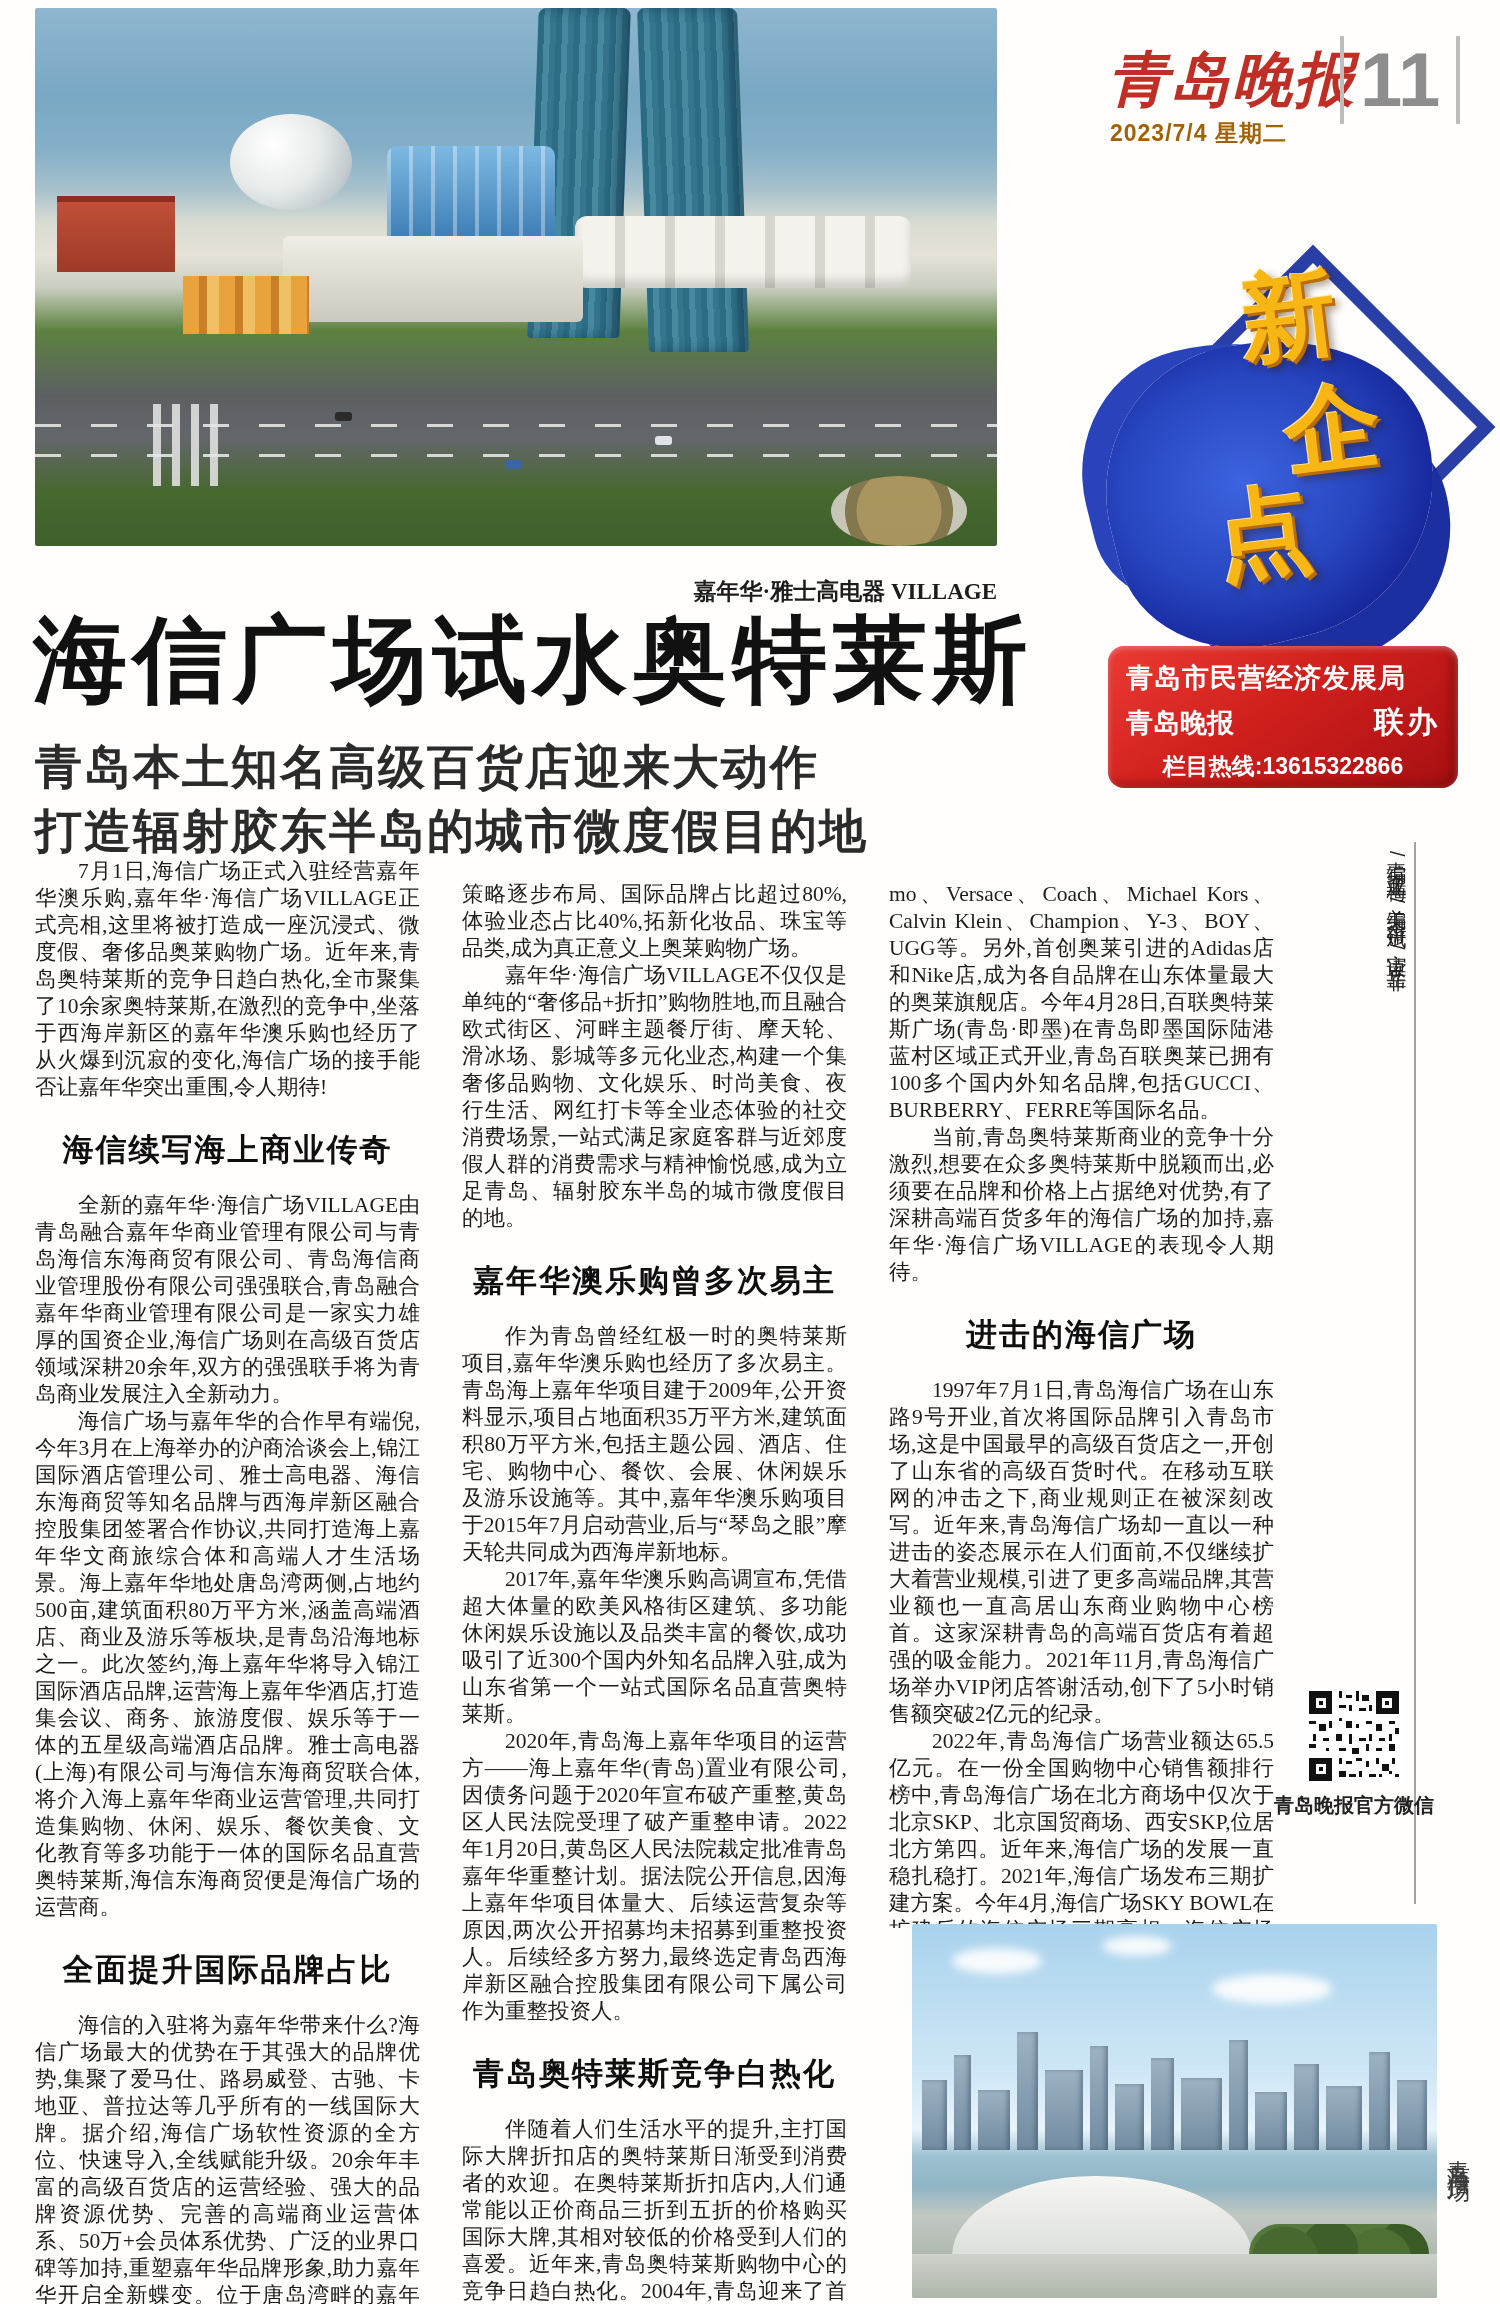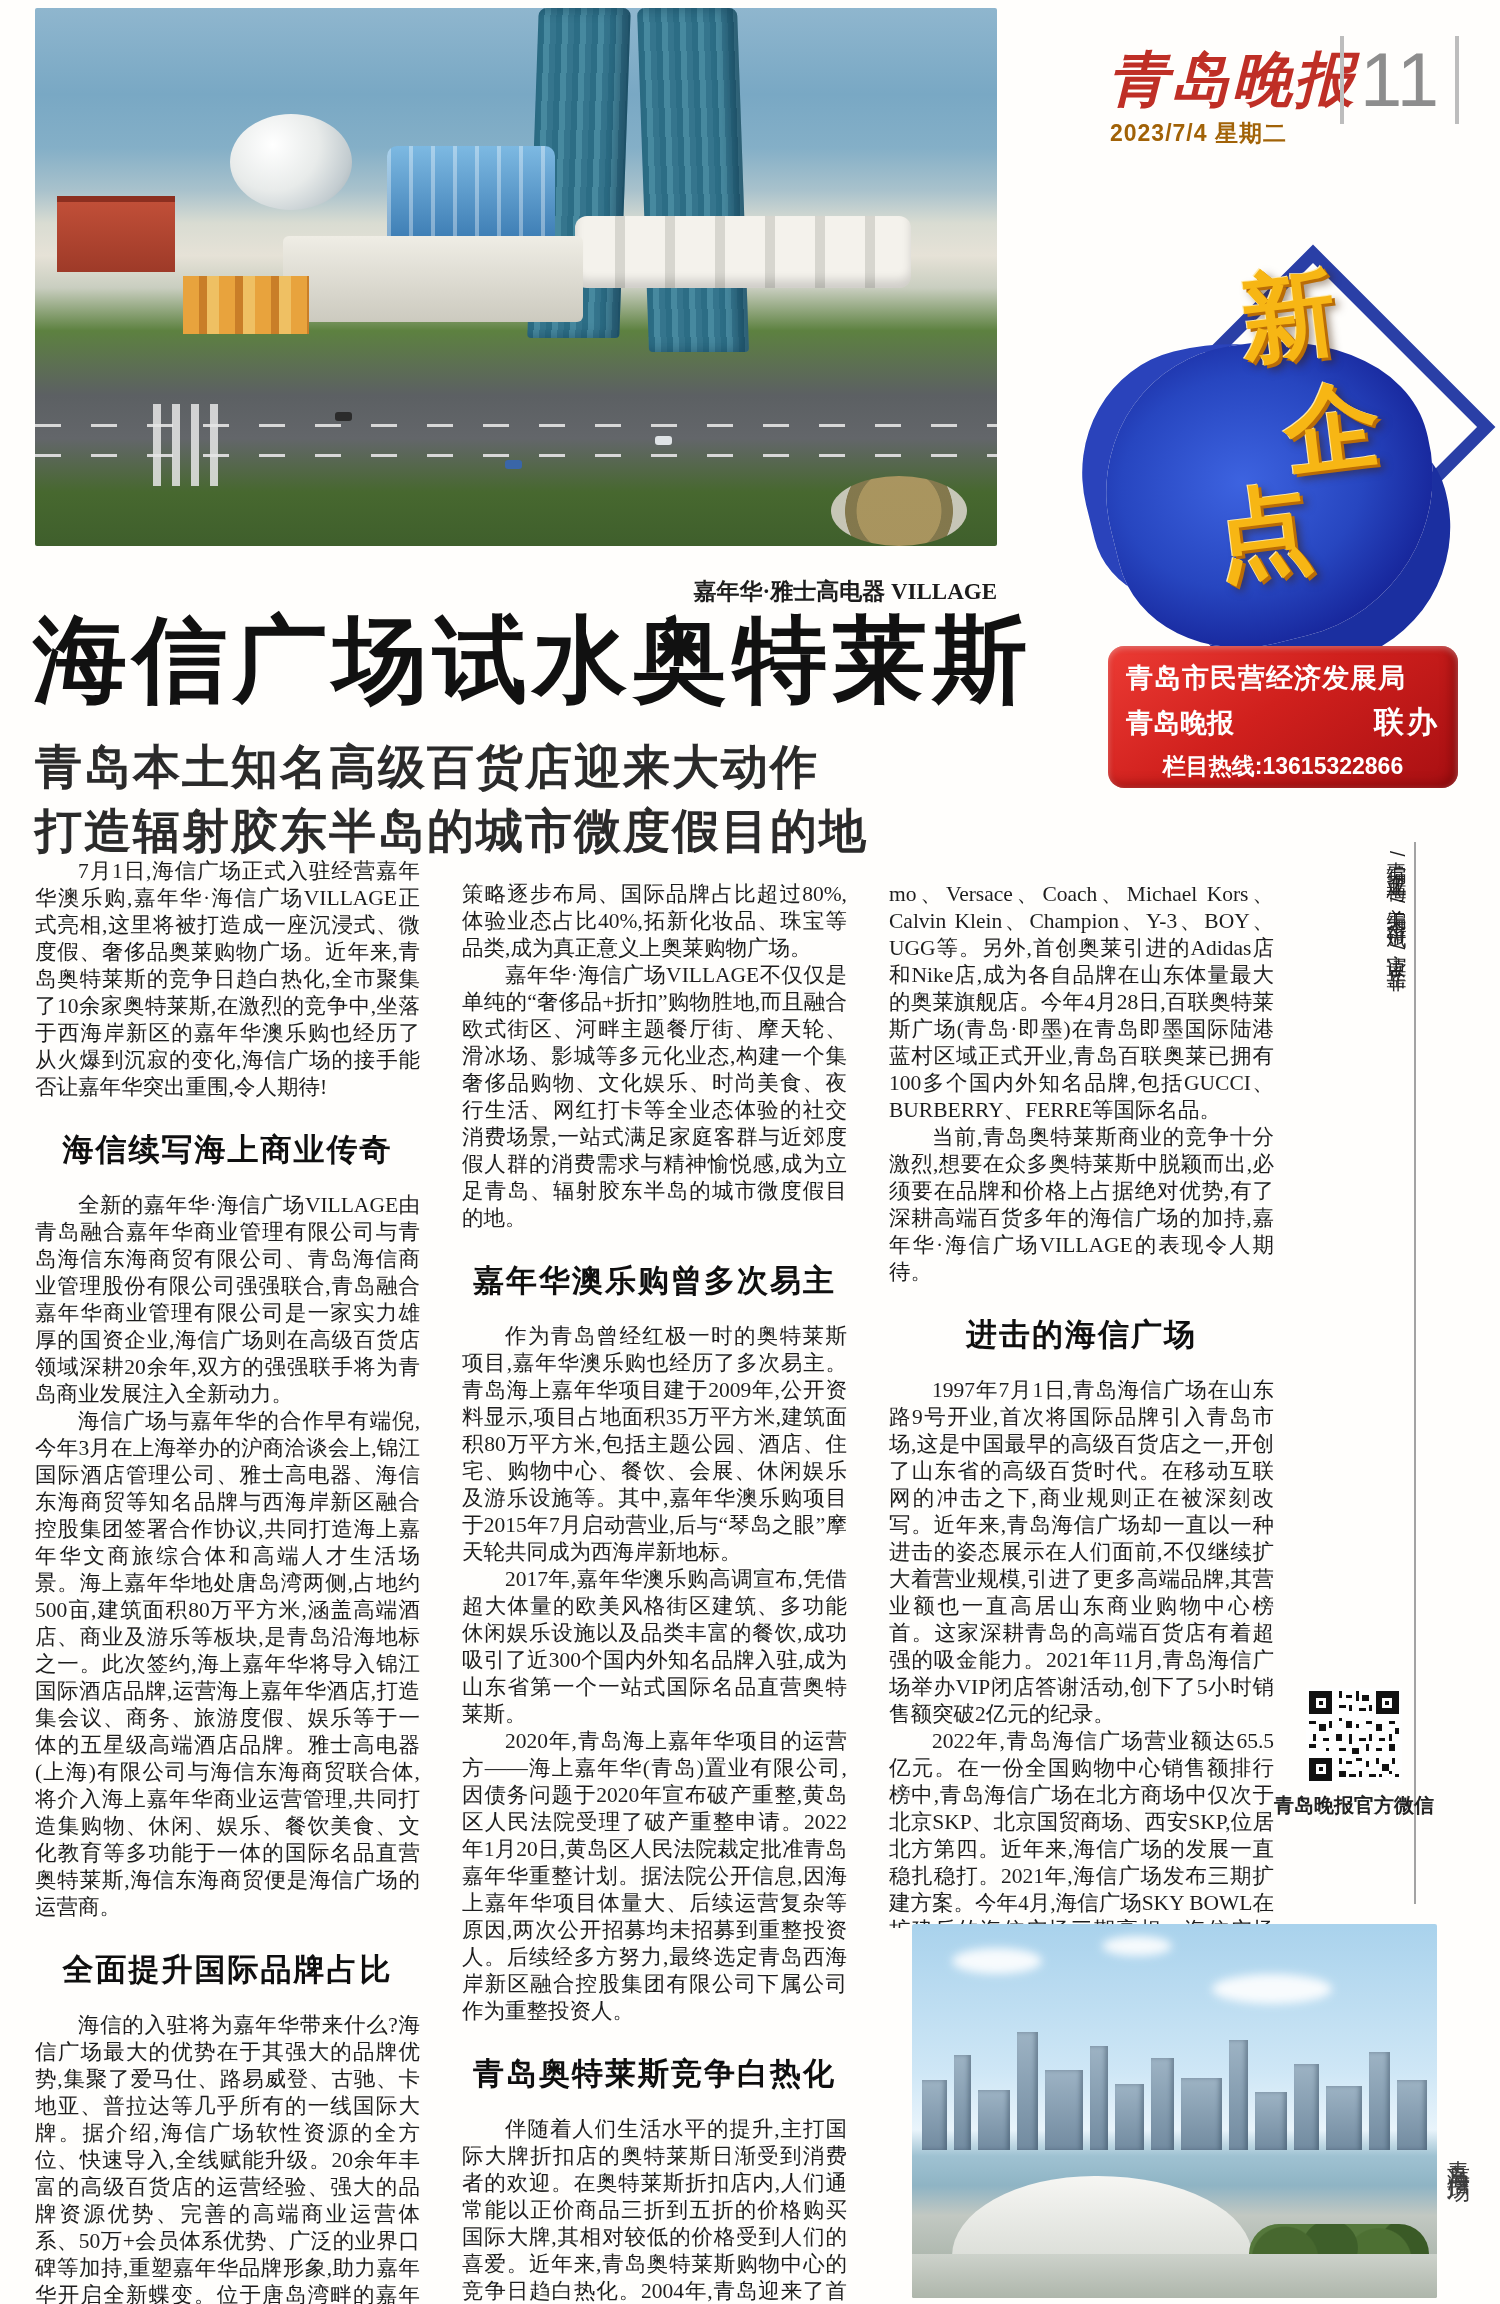--- a/index.html
+++ b/index.html
@@ -26,21 +26,21 @@
   .crosswalk{left:118px;top:396px;width:74px;height:82px;background:repeating-linear-gradient(90deg,rgba(230,230,230,.85) 0 8px,transparent 8px 19px);}
   .car{width:17px;height:9px;border-radius:3px;}
   .roundabout{left:796px;top:468px;width:136px;height:70px;border-radius:50%;
     background:radial-gradient(circle,#b49a64 0 55%,#8a7a50 56% 70%,#d5d1c6 71% 100%);opacity:.9;}
   .photo-top-caption{left:560px;top:576px;width:437px;text-align:right;font-size:23px;font-weight:bold;color:#1c1c1c;font-family:"Liberation Serif",serif;}
 
   
   .masthead-name{left:1108px;top:40px;width:260px;font-size:60px;font-weight:bold;font-style:italic;color:#bf2f26;font-family:"Liberation Serif",serif;letter-spacing:2px;}
   .pageno-wrap{left:1340px;top:34px;display:flex;align-items:center;gap:16px;height:92px;}
   .pageno-bar{width:4px;height:88px;background:#bdbdbd;}
-  .pageno{font-size:76px;font-weight:normal;color:#8d8d8d;line-height:1;}
+  .pageno{font-size:76px;font-weight:bold;color:#8d8d8d;line-height:1;}
   .edition-date{left:1110px;top:118px;font-size:23px;font-weight:bold;color:#a16207;letter-spacing:1px;}
 
   
   .badge{left:1112px;top:222px;width:356px;height:400px;}
   .badge .diamond{position:absolute;right:26px;top:76px;width:232px;height:232px;border:13px solid #2a3fa6;transform:rotate(45deg);}
   .badge .splash{position:absolute;left:-6px;top:118px;width:330px;height:300px;transform:rotate(-14deg);
     background:radial-gradient(ellipse at 42% 45%,#3d63e0 0%,#2746c0 45%,#18289d 72%,#111d80 100%);
     border-radius:48% 62% 55% 45% / 55% 48% 60% 42%;
     box-shadow:-40px -30px 0 -22px #2a43bb,30px 60px 0 -26px #1b2fa0;}
   .badge .char{position:absolute;font-size:96px;font-weight:bold;color:#f7b614;line-height:1;transform:rotate(-7deg);

